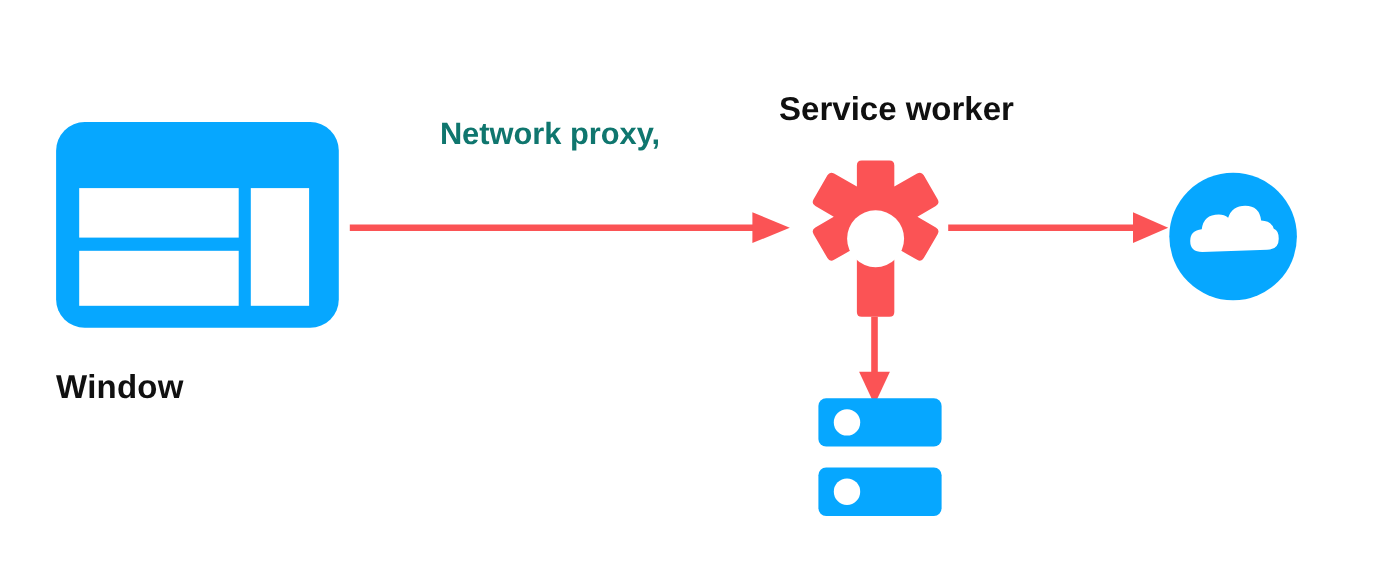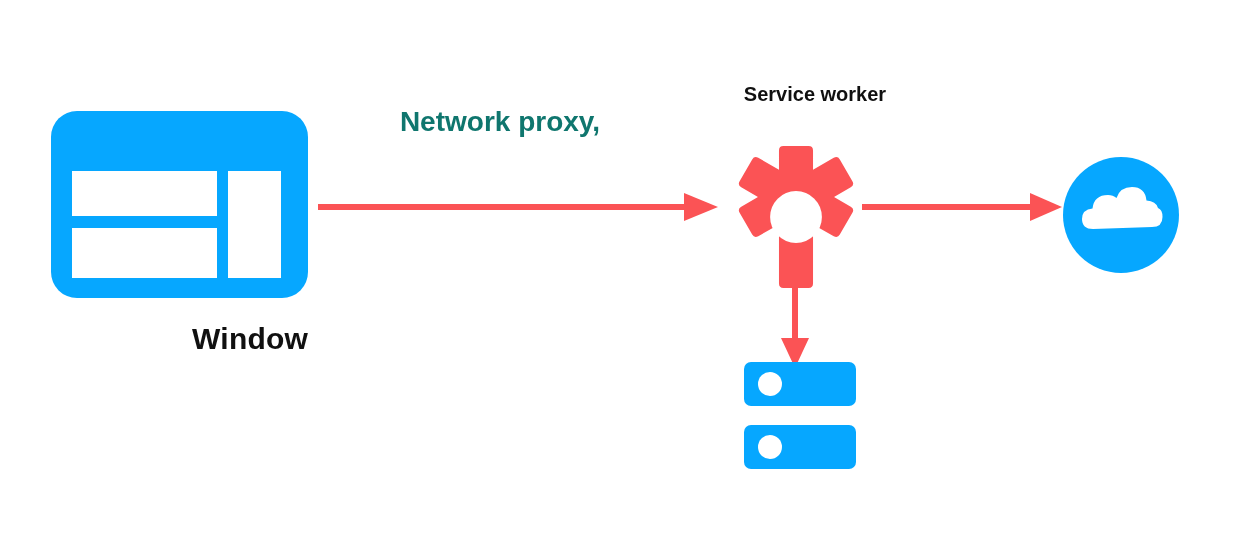--- a/index.html
+++ b/index.html
@@ -36,23 +36,23 @@
   .win-bar {
     position: absolute;
     background: #ffffff;
   }
   .win-bar-top    { left: 21px;  top: 60px;  width: 145px; height: 45px; }
   .win-bar-bottom { left: 21px;  top: 117px; width: 145px; height: 50px; }
   .win-bar-side   { left: 177px; top: 60px;  width: 53px;  height: 107px; }
 
   #window-label {
     left: 51px;
-    top: 322px;
+    top: 336px;
     width: 257px;
-    text-align: right;
+    text-align: left;
     font-size: 30px;
     font-weight: bold;
     color: #101010;
     letter-spacing: 0.2px;
   }
 
   
   #proxy-caption {
     left: 330px;
     top: 104px;
@@ -63,21 +63,21 @@
     line-height: 1.32;
     color: #0f766e;
   }
 
   
   #sw-label {
     left: 640px;
     top: 83px;
     width: 350px;
     text-align: center;
-    font-size: 20px;
+    font-size: 30px;
     font-weight: bold;
     color: #101010;
   }
   #gear-node { left: 722px; top: 143px; width: 148px; height: 148px; }
   #gear-node svg { display: block; width: 148px; height: 148px; }
 
   
   #cloud-node { left: 1063px; top: 157px; width: 116px; height: 116px; }
   .cloud-circle {
     width: 116px;

